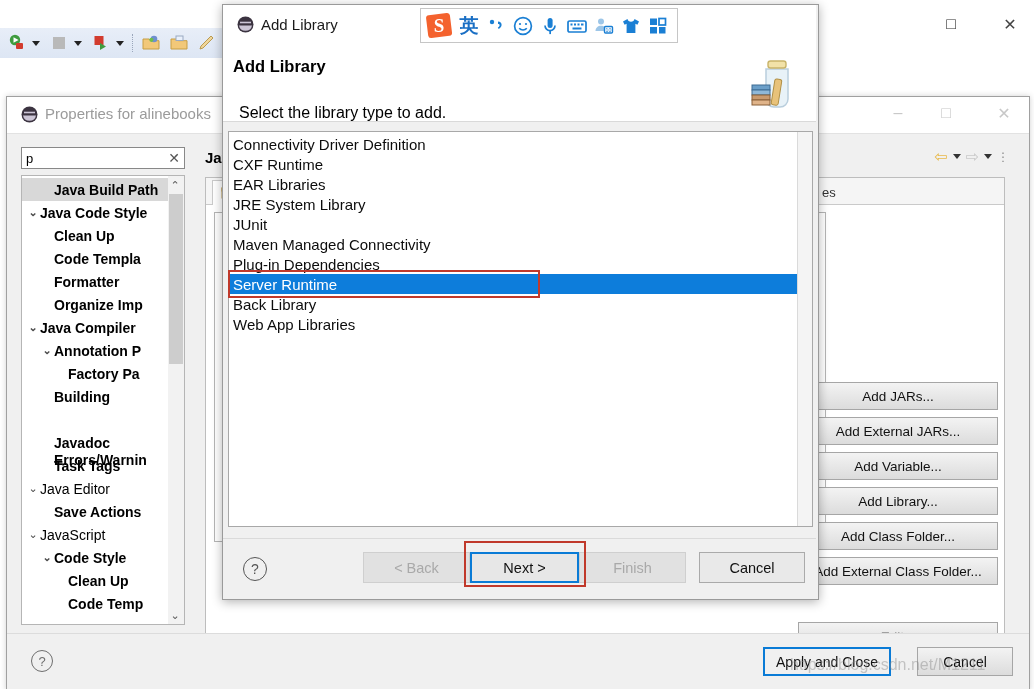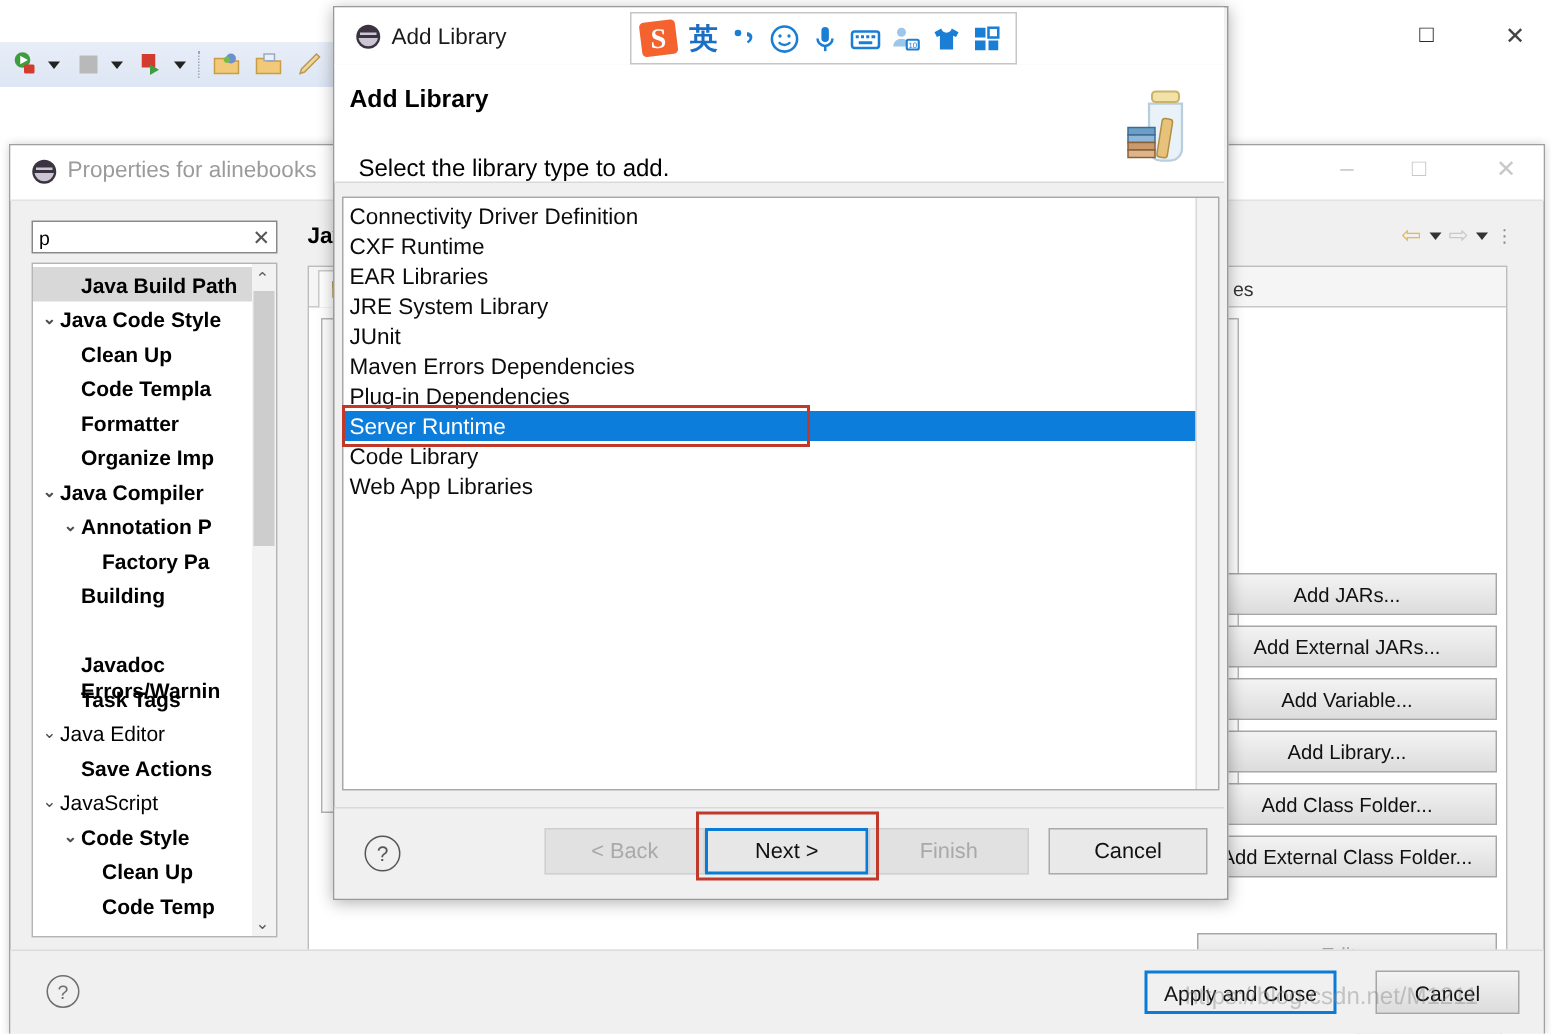--- a/index.html
+++ b/index.html
@@ -623,24 +623,24 @@
     </div>
     <div class="addlib-hr"></div>
 
     <div class="lib-listbox">
       <div id="lib-items">
           <div class="lib-item" style="top: 2px;">Connectivity Driver Definition</div>
           <div class="lib-item" style="top: 22px;">CXF Runtime</div>
           <div class="lib-item" style="top: 42px;">EAR Libraries</div>
           <div class="lib-item" style="top: 62px;">JRE System Library</div>
           <div class="lib-item" style="top: 82px;">JUnit</div>
-          <div class="lib-item" style="top: 102px;">Maven Errors Dependencies</div>
+          <div class="lib-item" style="top: 102px;">Maven Managed Connectivity</div>
           <div class="lib-item" style="top: 122px;">Plug-in Dependencies</div>
           <div class="lib-item selected" style="top: 142px;">Server Runtime</div>
-          <div class="lib-item" style="top: 162px;">Code Library</div>
+          <div class="lib-item" style="top: 162px;">Back Library</div>
           <div class="lib-item" style="top: 182px;">Web App Libraries</div>
         </div>
       <div class="lib-vscroll"></div>
     </div>
 
     <div class="addlib-footer">
       <div class="al-help">?</div>
       <div class="al-btn disabled" style="left:140px; width:107px">&lt; Back</div>
       <div class="al-btn default" style="left:247px; width:109px">Next &gt;</div>
       <div class="al-btn disabled" style="left:356px; width:107px">Finish</div>

